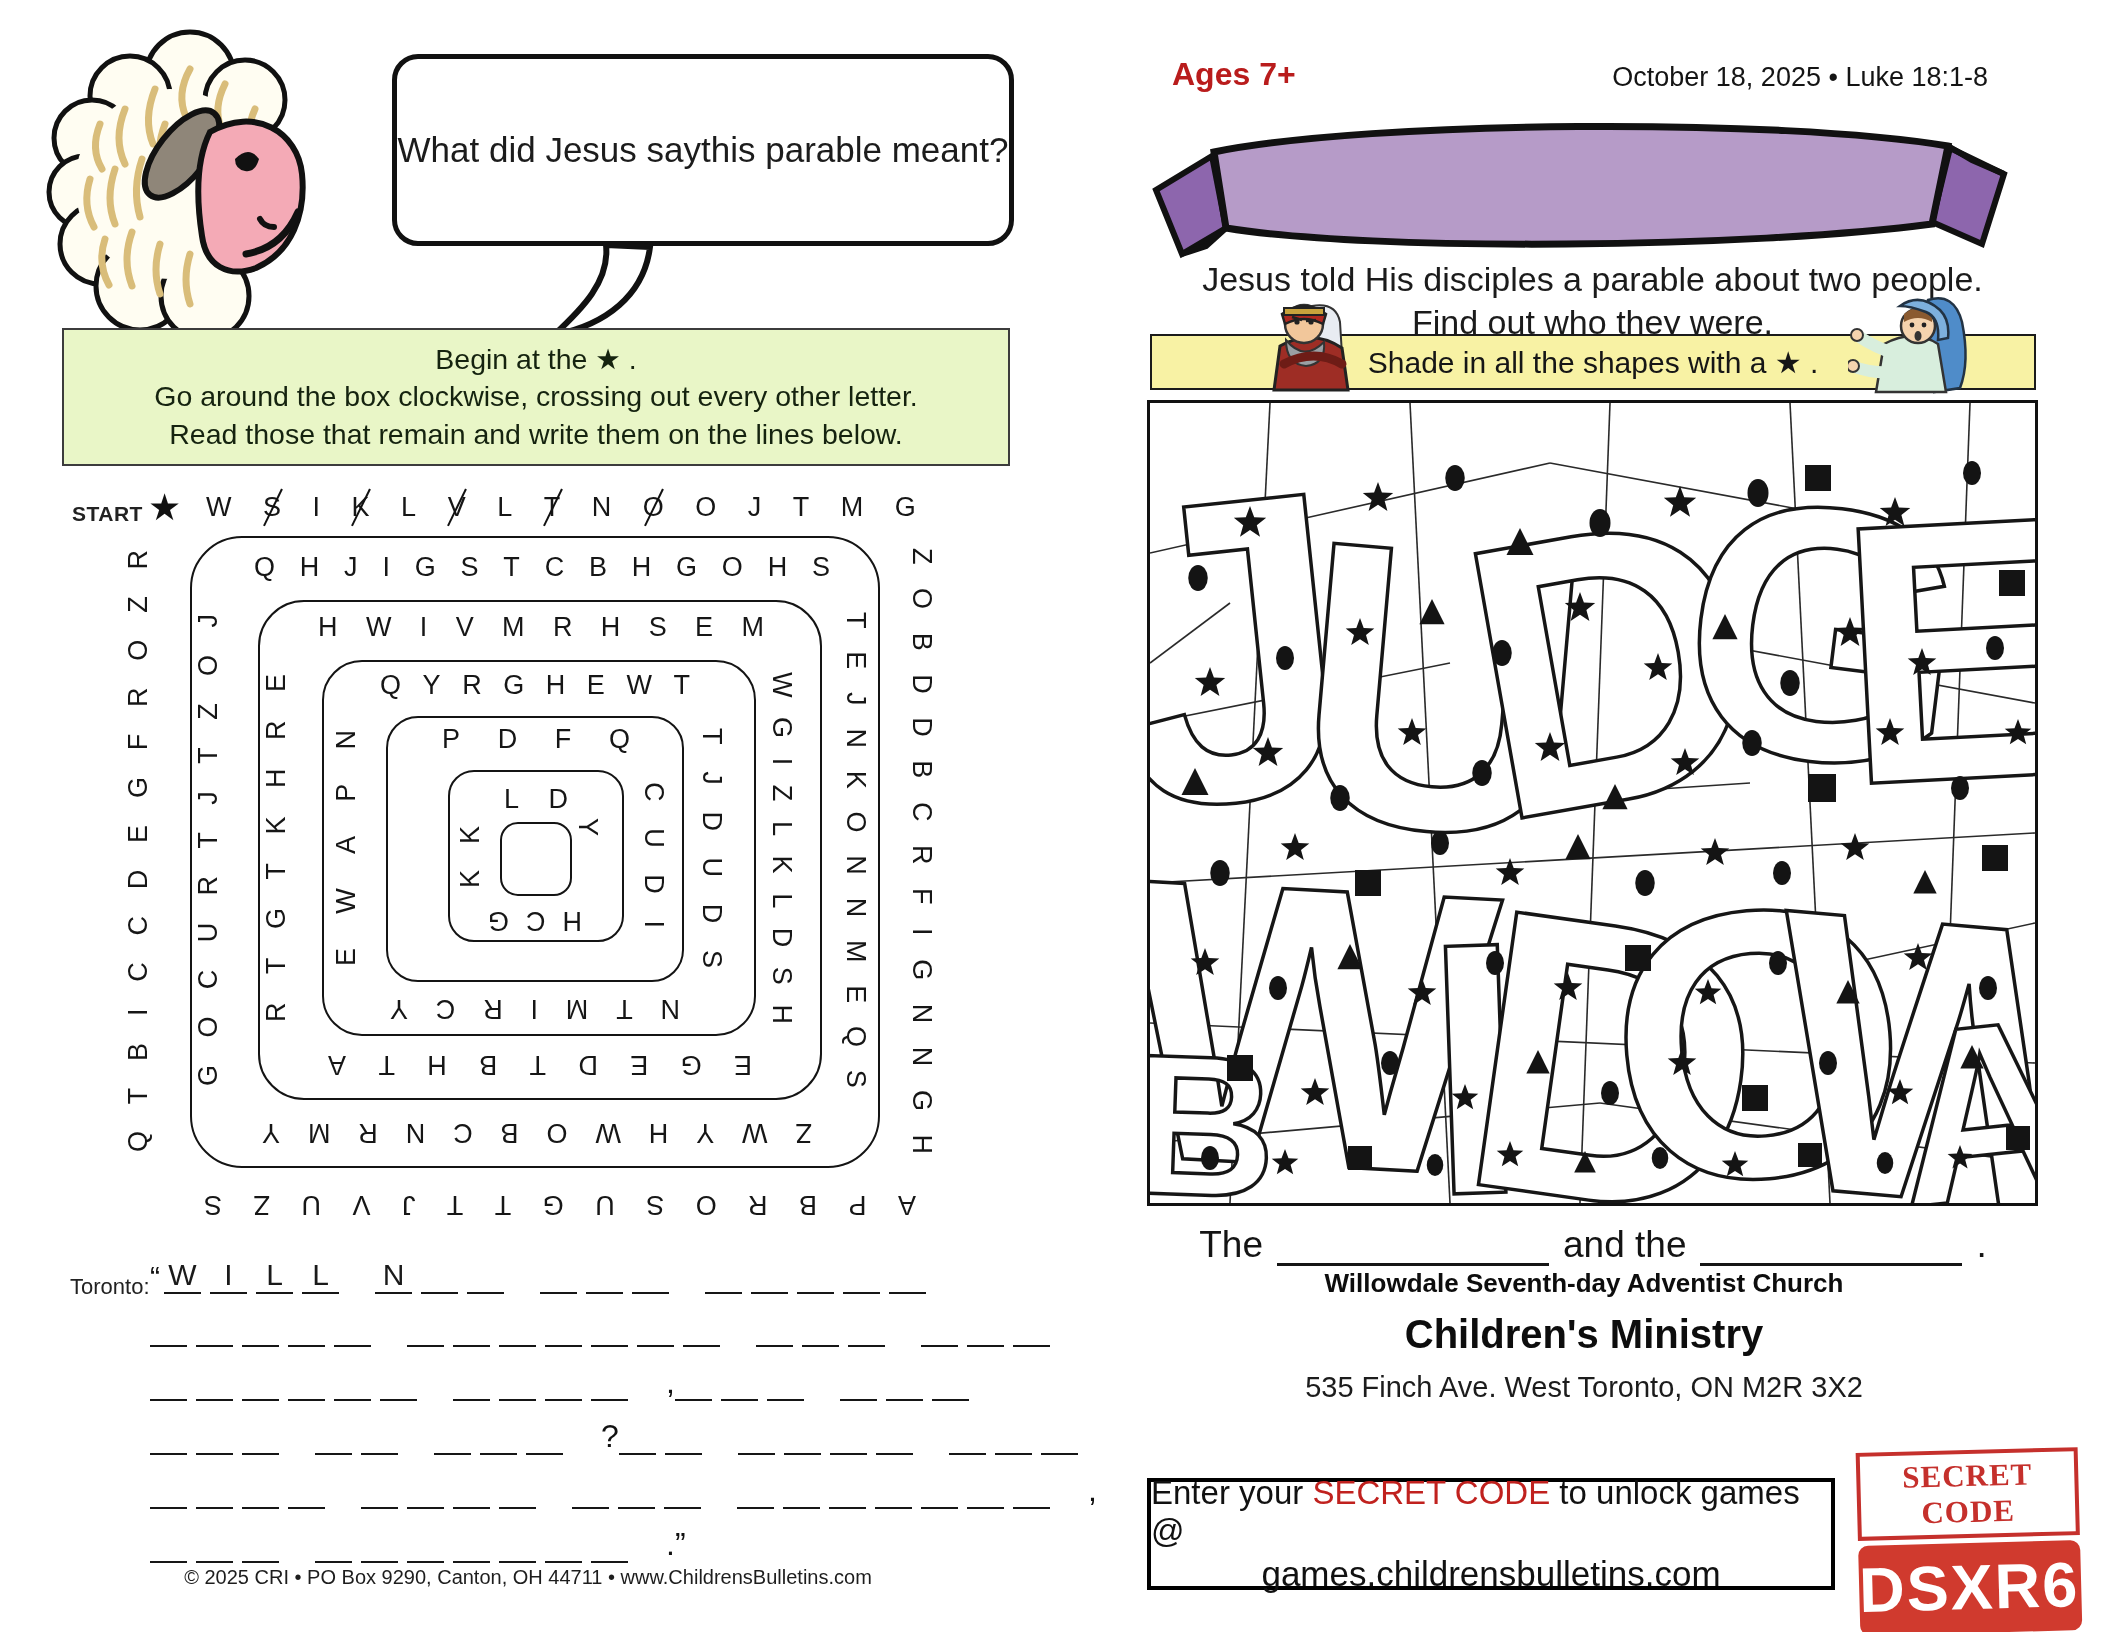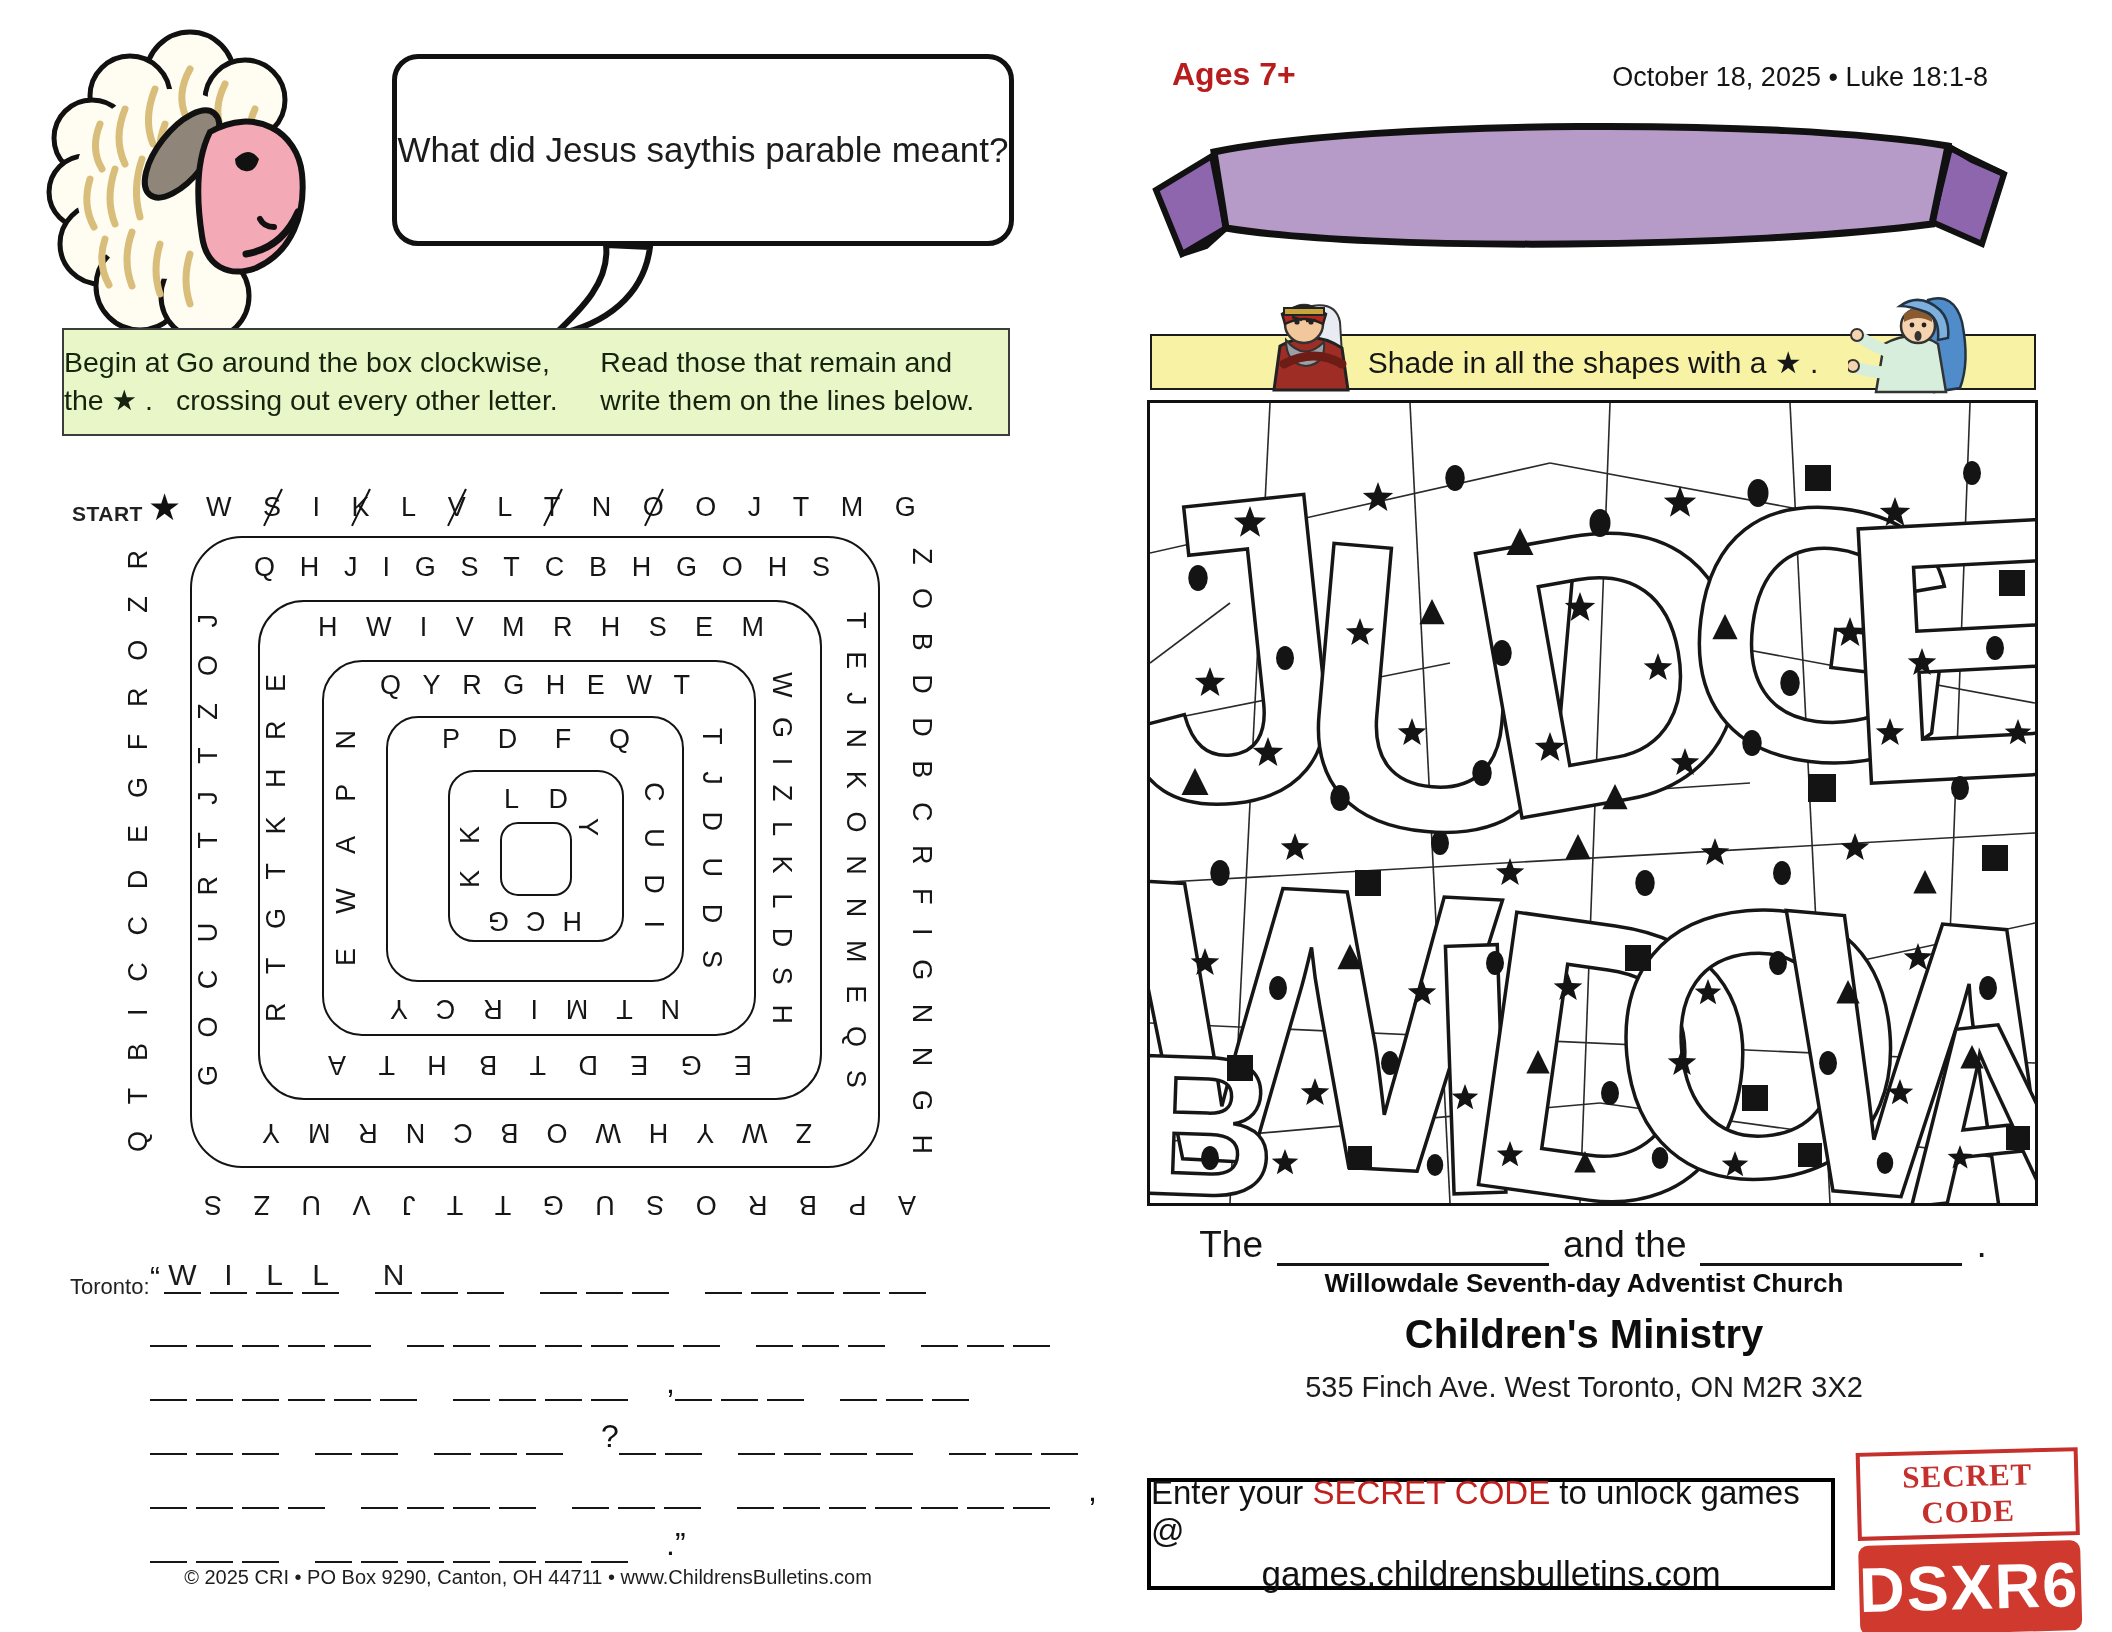--- a/index.html
+++ b/index.html
@@ -7,22 +7,22 @@
         font-family:"Liberation Sans",sans-serif;color:#111;}
   [data-name]{box-sizing:border-box;}
 
   
   .sheep{position:absolute;left:30px;top:14px;width:320px;height:330px;}
   .bubble{position:absolute;left:392px;top:54px;width:622px;height:192px;border:5px solid #111;
           border-radius:26px;background:#fff;display:flex;flex-direction:row;align-items:center;justify-content:center;}
   .bubble div{font-size:35px;line-height:1.25;color:#1c1c1c;}
   .bubble-tail{position:absolute;left:548px;top:243px;width:150px;height:100px;}
 
-  .greenbox{position:absolute;left:62px;top:328px;width:948px;height:108px;background:#e9f6c7;
-            border:2px solid #3c3c3c;display:flex;flex-direction:row;align-items:center;justify-content:center;}
+  .greenbox{position:absolute;left:62px;top:328px;width:948px;height:138px;background:#e9f6c7;
+            border:2px solid #3c3c3c;display:flex;flex-direction:column;align-items:center;justify-content:center;}
   .greenbox div{font-size:28.5px;line-height:1.32;color:#15230f;}
 
   .spiral{position:absolute;left:64px;top:488px;width:940px;height:762px;}
   .spiral .ringbox{position:absolute;border:2.5px solid #141414;}
   .sp-row{position:absolute;display:flex;justify-content:space-between;font-size:27px;color:#161616;}
   .sp-row span{position:relative;display:block;line-height:30px;}
   .sp-row span.crossed::after{content:"";position:absolute;left:48%;top:-18%;width:2.4px;height:136%;
             background:#111;transform:rotate(26deg);}
   .start-lbl{position:absolute;left:8px;top:14px;font-size:21px;letter-spacing:.5px;font-weight:bold;color:#222;}
   .start-star{position:absolute;left:84px;top:-2px;font-size:37px;color:#111;}
@@ -539,20 +539,24 @@
   <div class="dateref" data-name="date-scripture-ref">October 18, 2025 • Luke 18:1-8</div>
 
   <svg class="banner" data-name="title-ribbon" viewBox="0 0 880 170">
     <path d="M70,52 L14,86 L40,150 L84,124 Z" fill="#8d66ad" stroke="#111" stroke-width="6"></path>
     <path d="M808,44 L862,70 L840,140 L790,118 Z" fill="#8d66ad" stroke="#111" stroke-width="6"></path>
     <path d="M72,48 C230,16 640,14 806,42 L790,120 C610,144 230,148 84,124 Z" fill="#b69bc8" stroke="#111" stroke-width="7"></path>
     <path d="M84,124 L64,142 L40,150" fill="none" stroke="#111" stroke-width="6"></path>
     <path d="M806,42 L830,56 L862,70" fill="none" stroke="#111" stroke-width="6"></path>
   </svg>
 
+  <div class="subtitle" data-name="subtitle">
+    <div data-name="subtitle-line-1">Jesus told His disciples a parable about two people.</div>
+    <div data-name="subtitle-line-2">Find out who they were.</div>
+  </div>
 
   <div class="shadebar" data-name="shade-instruction-bar">
     <span data-name="shade-instruction">Shade in all the shapes with a ★ .</span>
   </div>
 
   <svg class="judge-fig" data-name="judge-character" viewBox="0 0 150 105">
     <path d="M70,18 q24,-4 28,16 l4,66 -24,0 Z" fill="#e8ecf2" stroke="#333" stroke-width="2"></path>
     <path d="M38,58 q32,-18 62,2 l6,42 -74,0 Z" fill="#9e2d25" stroke="#222" stroke-width="3"></path>
     <circle cx="62" cy="36" r="19" fill="#f2c79b" stroke="#333" stroke-width="2.5"></circle>
     <path d="M44,52 q18,22 38,2 q2,22 -18,24 q-20,-2 -20,-26 Z" fill="#9aa0a4" stroke="#333" stroke-width="2"></path>

